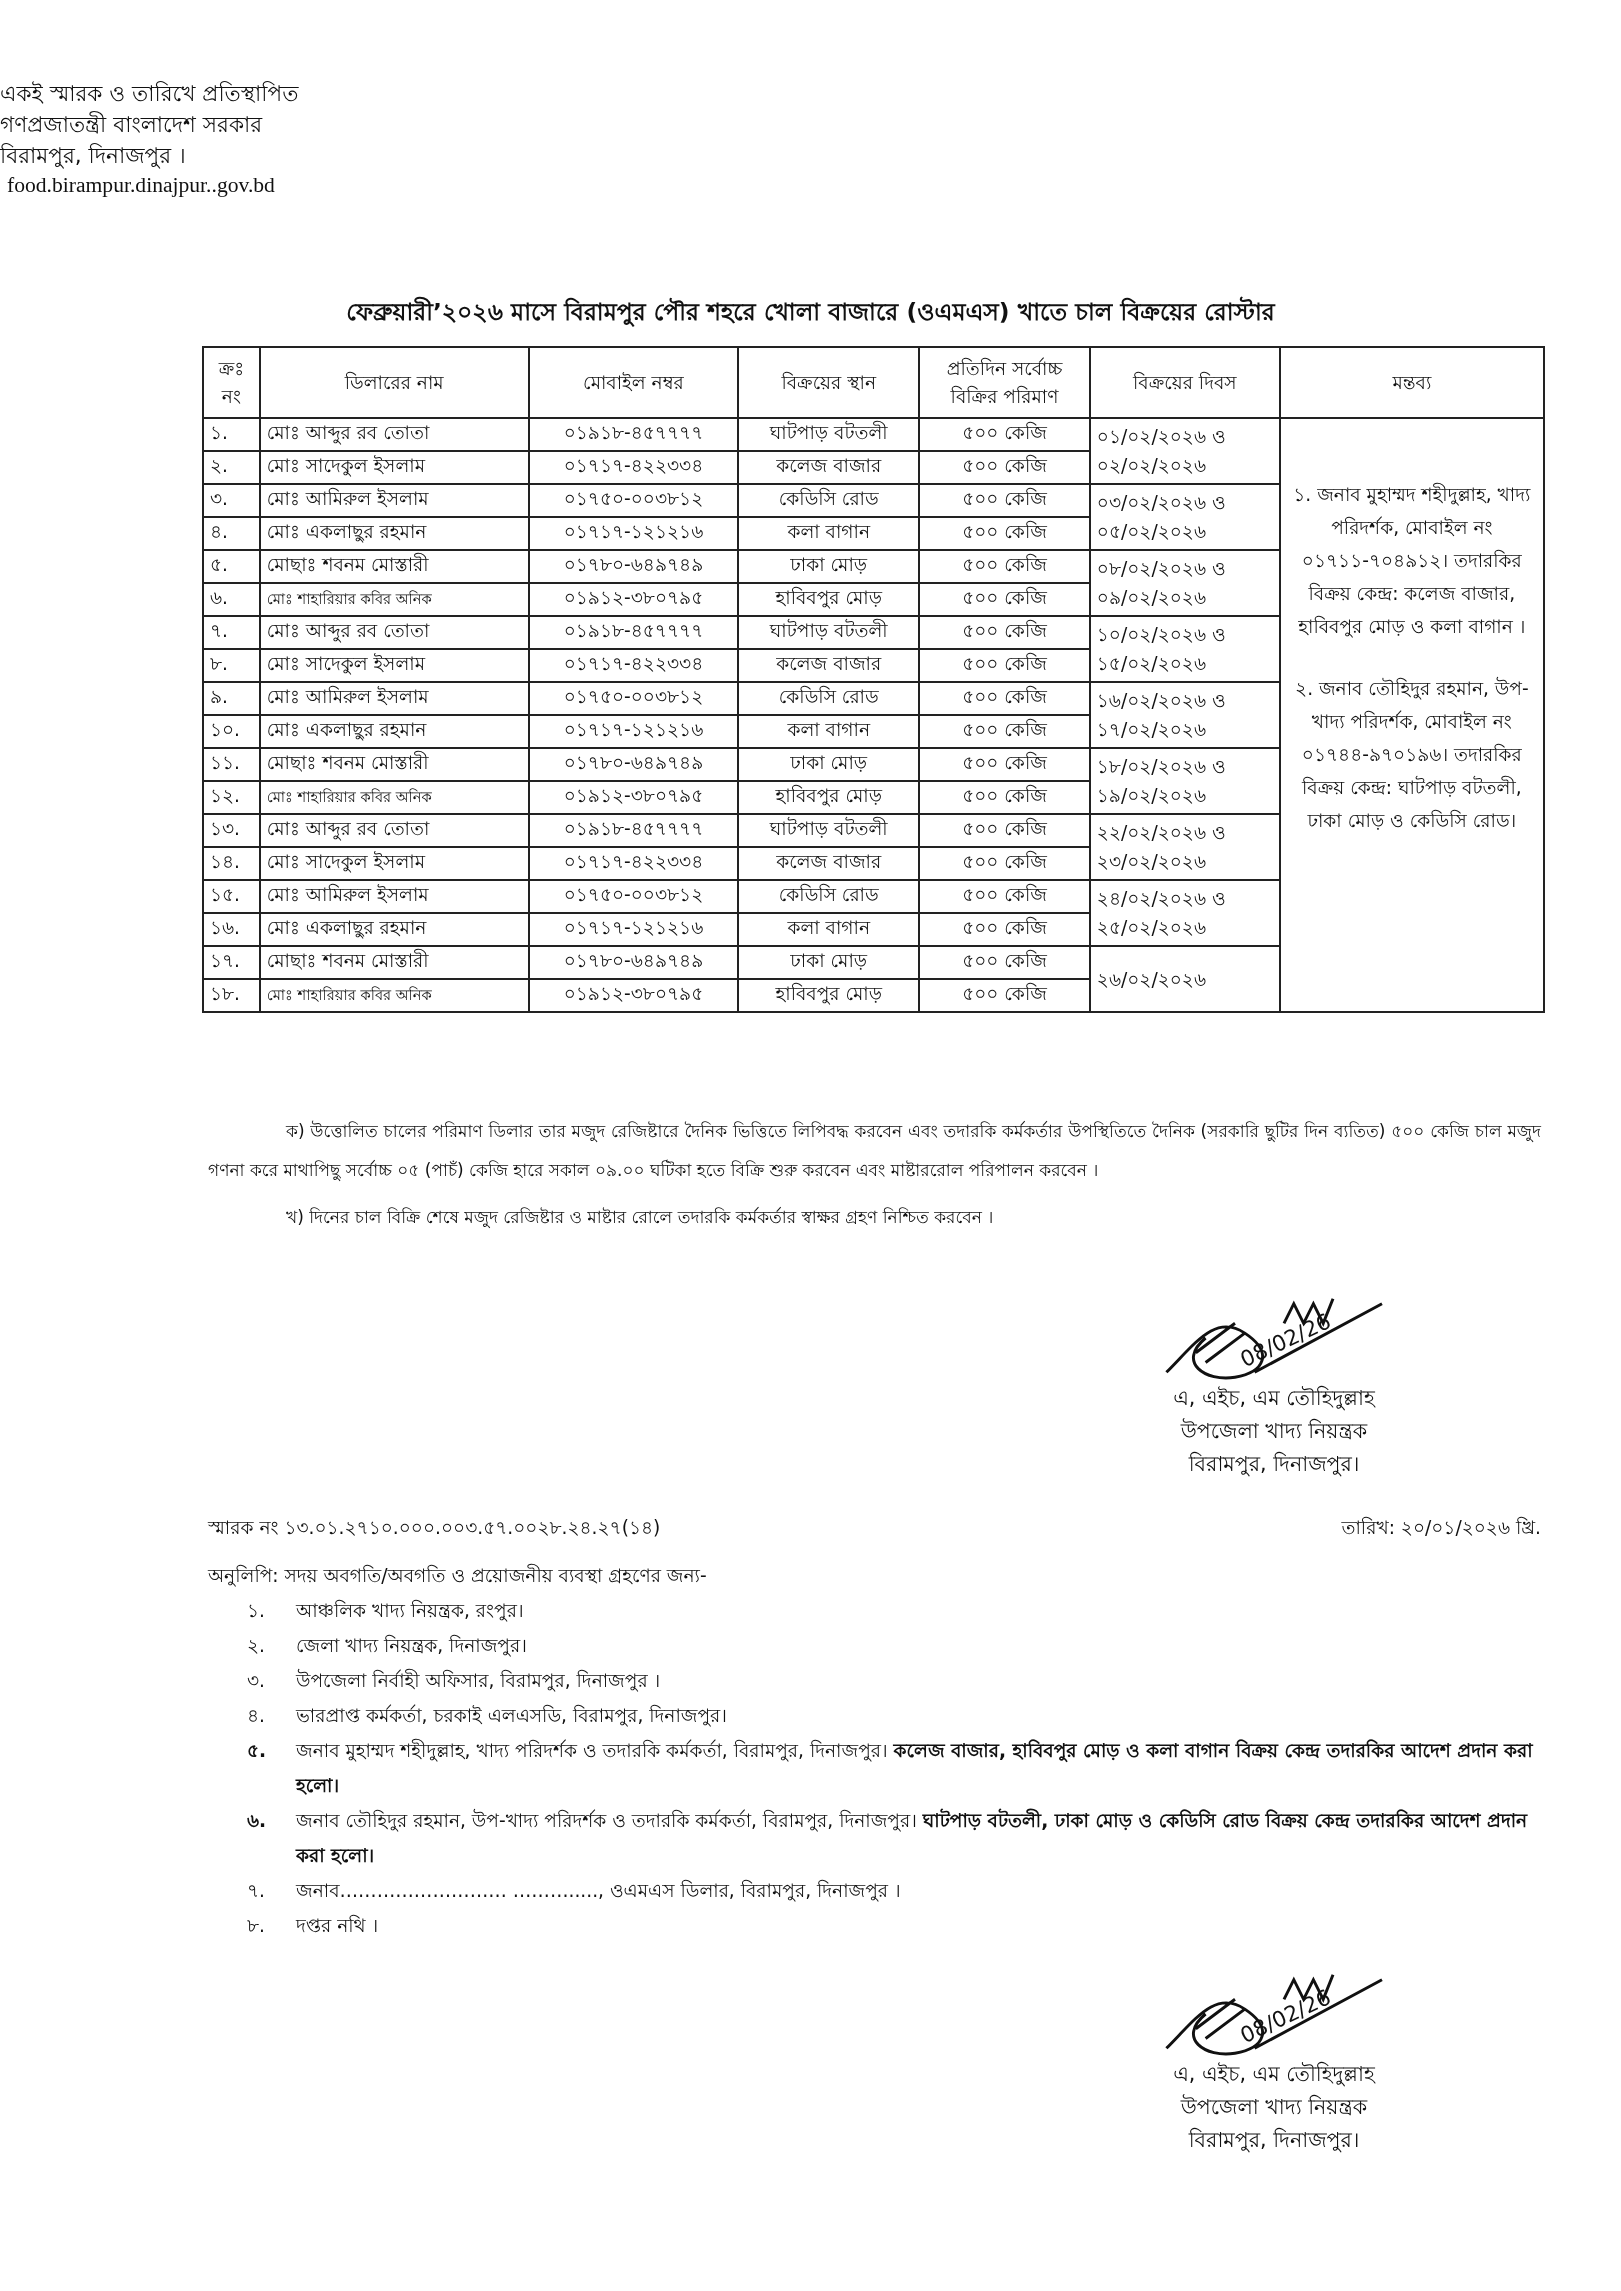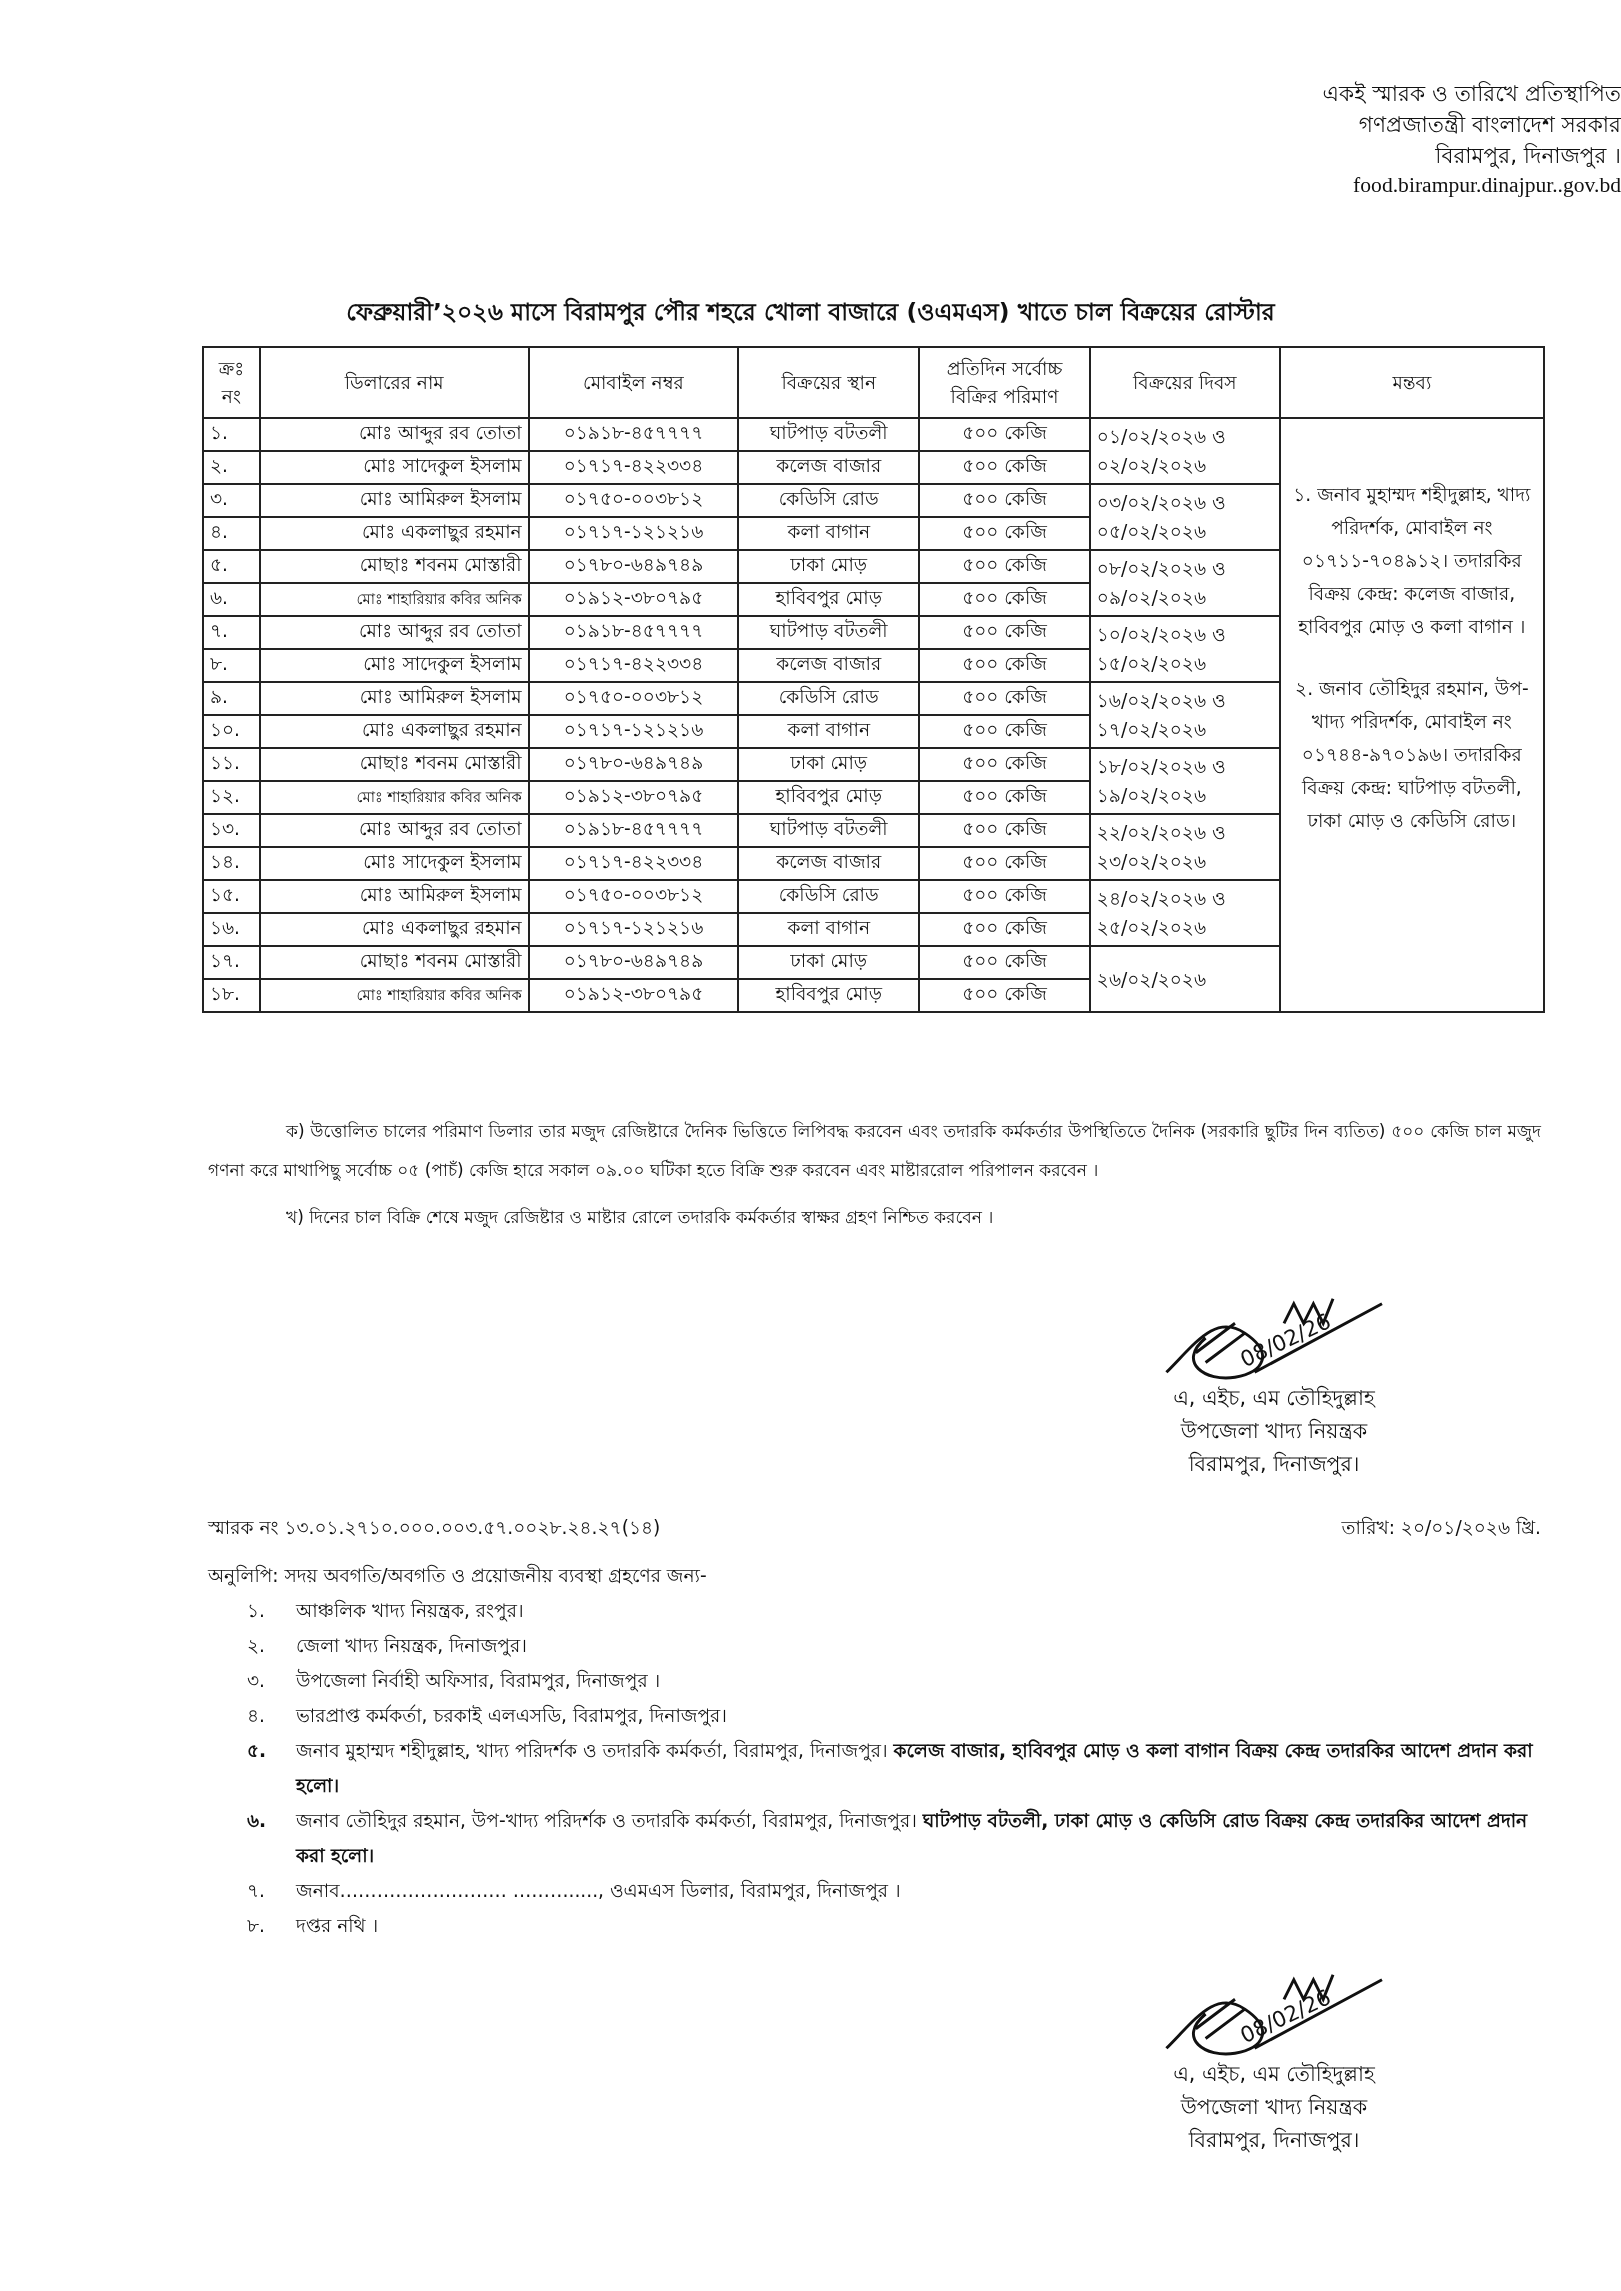--- a/index.html
+++ b/index.html
@@ -1,34 +1,34 @@
 <!DOCTYPE html>
 <html><head>
 <meta charset="utf-8">
 <style>
   html, body { margin: 0; padding: 0; background: #ffffff; }
   body {
     width: 1621px; height: 2292px; position: relative; overflow: hidden;
     font-family: "DejaVu Sans", "Liberation Sans", sans-serif; color: #111;
   }
-  .header { position: absolute; top: 78px; left: 0; width: 1621px; text-align: right; }
+  .header { position: absolute; top: 78px; left: 0; width: 1621px; text-align: left; }
   .header .line { font-size: 21.6px; line-height: 31px; }
   .header .url { font-family: "Liberation Serif", "DejaVu Serif", serif; font-size: 21.6px; line-height: 29px; margin-left: 7px; }
   .title { position: absolute; top: 294px; left: 0; width: 1621px; text-align: center; font-size: 23.5px; font-weight: bold; }
   table.roster {
     position: absolute; top: 346px; left: 202px; width: 1343px;
     border-collapse: collapse; font-size: 18.6px;
   }
   table.roster th, table.roster td {
     border: 2px solid #222; text-align: center; vertical-align: middle;
     padding: 0 5.9px; height: 29px; font-weight: normal;
   }
   table.roster th { height: 69px; font-size: 18.6px; line-height: 27.4px; }
   table.roster td.serial { text-align: left; width: 43px; }
-  table.roster td.name { text-align: right; width: 255px; }
+  table.roster td.name { text-align: left; width: 255px; }
   table.roster td.name.small { font-size: 14.7px; }
   table.roster td.date { text-align: left; line-height: 29px; }
   table.roster td.remarks { font-size: 18.6px; line-height: 33px; vertical-align: top; padding: 59px 9.8px 0; }
   .remarks p { margin: 0 0 29px 0; }
   .instructions { position: absolute; top: 1112px; left: 208px; width: 1333px; font-size: 17px; line-height: 39px; }
   .instructions p { margin: 0; text-indent: 78px; text-align: justify; }
   .instructions p.sub { text-indent: 78px; margin-top: 7.8px; }
   .signature { position: absolute; left: 1029px; width: 490px; text-align: center; }
   .signature .scribble { position: relative; height: 108px; }
   .signature .name-line { font-size: 20.6px; line-height: 33px; }

